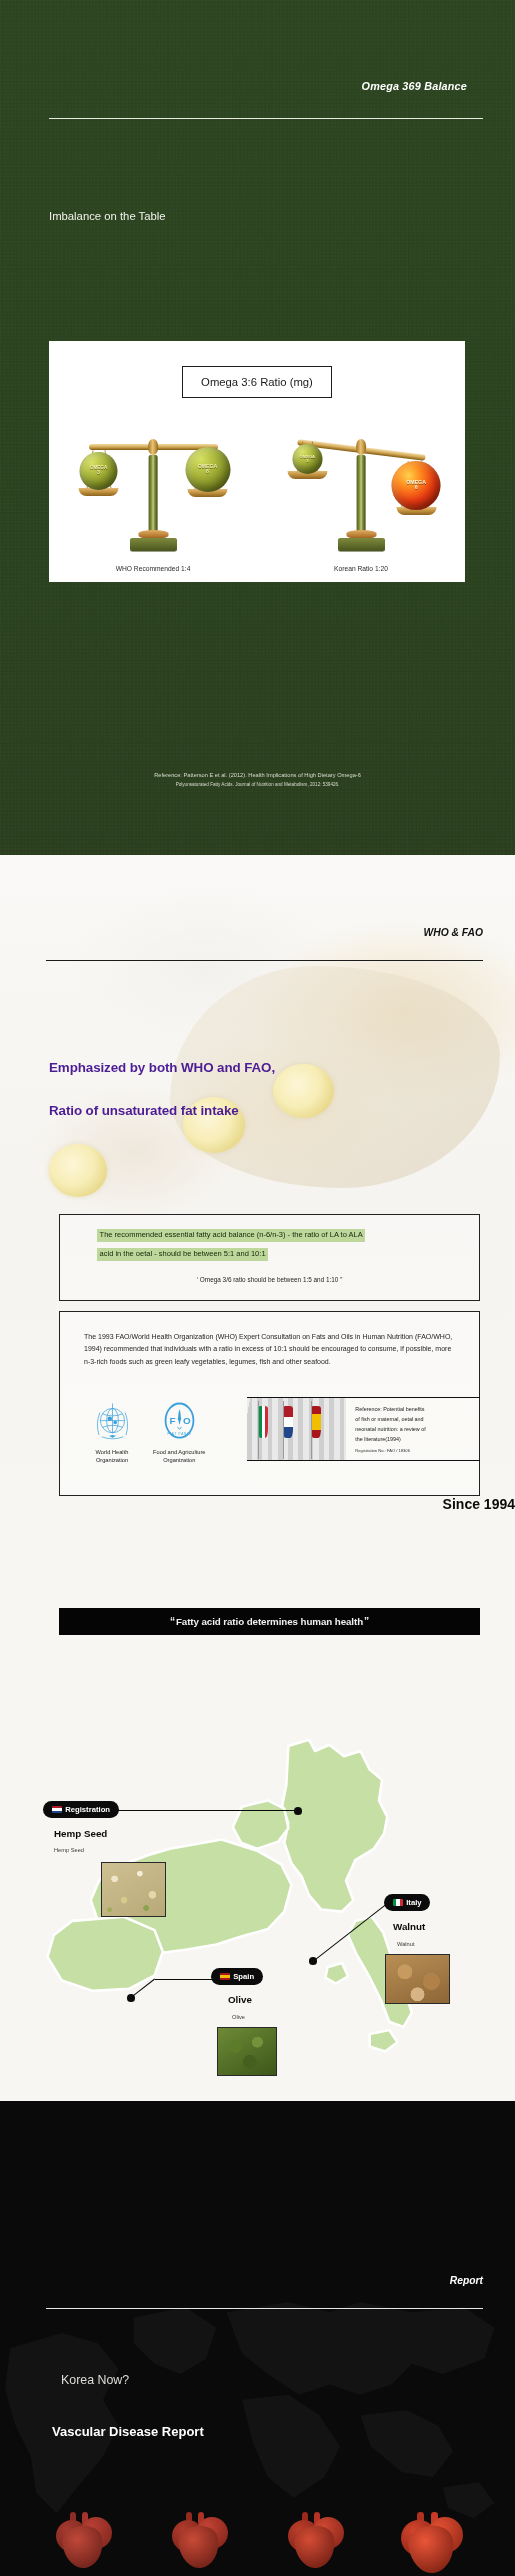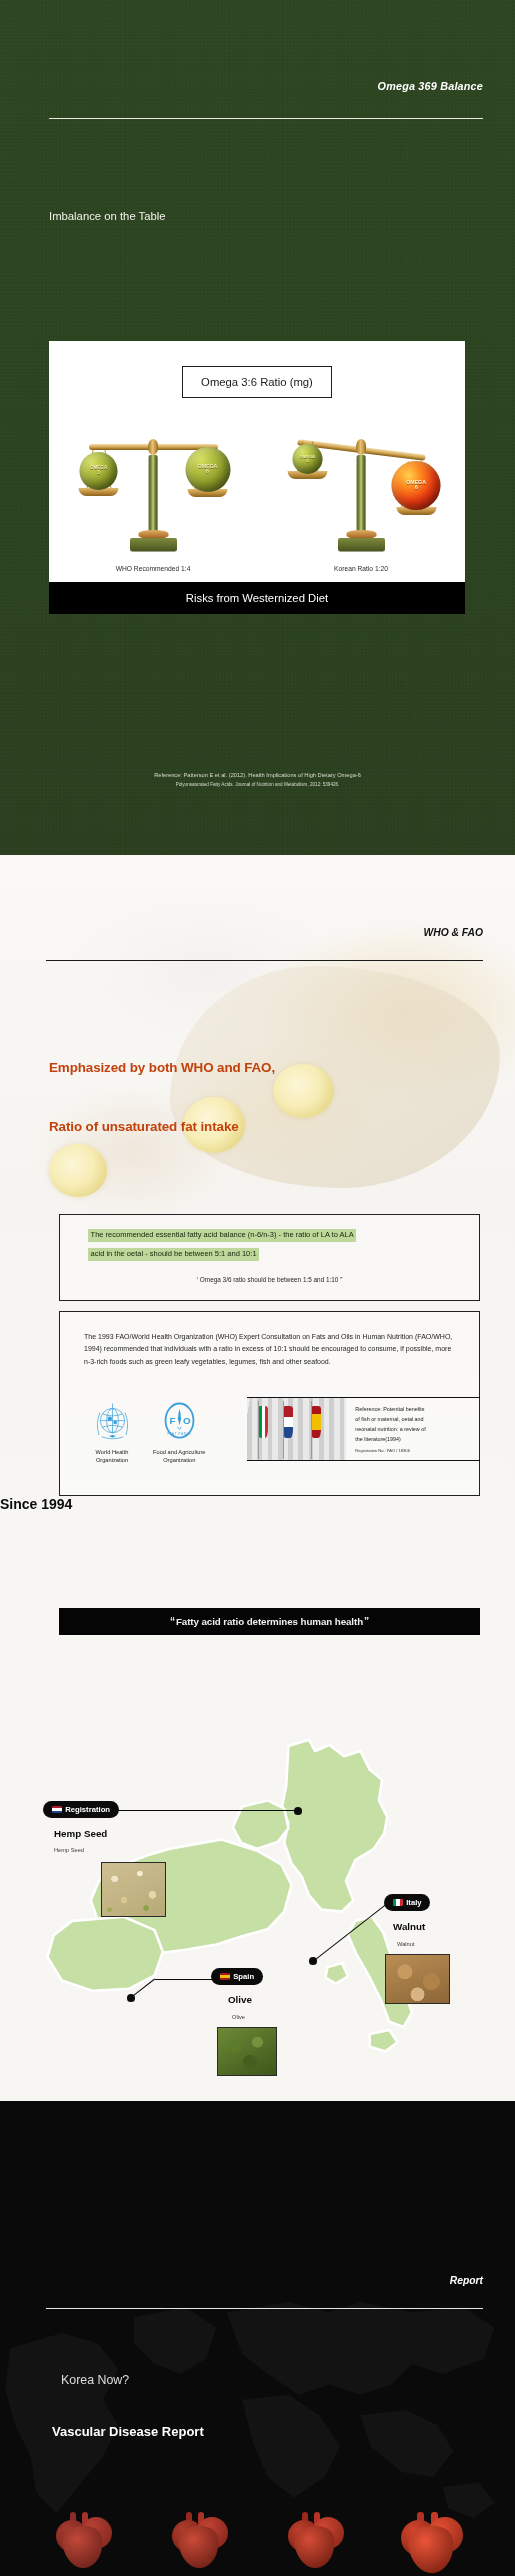--- a/index.html
+++ b/index.html
@@ -18,21 +18,21 @@
     width:515px; height:855px;
     background:#2d4420;
     background-image:
       radial-gradient(circle at 20% 30%, rgba(255,255,255,.025) 0 1px, transparent 1px),
       radial-gradient(circle at 70% 60%, rgba(0,0,0,.04) 0 1px, transparent 1px),
       linear-gradient(180deg,#2e4621 0%, #2c4420 50%, #2b401f 100%);
     background-size:3.6px 3.6px, 2.6px 2.6px, 100% 100%;
     overflow:hidden;
   }
   .hero-label{
-    position:absolute; right:32px; top:80px;
+    position:absolute; right:48px; top:80px;
     color:#fff; font-style:italic; font-weight:bold;
     font-size:10.8px; letter-spacing:0.2px;
   }
   .hero-rule{
     position:absolute; left:49px; right:32px; top:118px;
     height:0.5px; background:#e9e9e2;
   }
   .hero-kicker{
     position:absolute; left:49px; top:210px;
     color:#f2f2ec; font-size:11.3px; font-weight:400;
@@ -165,32 +165,32 @@
   .who-label{
     position:absolute; right:32px; top:72px;
     font-style:italic; font-weight:bold; font-size:10.3px; color:#111;
   }
   .who-rule{
     position:absolute; left:46px; right:32px; top:105px;
     height:0.6px; background:#1b1b1b;
   }
   .who-head{
     position:absolute; left:49px;
-    font-size:13.4px; font-weight:bold; color:#c2410c; letter-spacing:-0.1px;
+    font-size:13.4px; font-weight:bold; color:#4c1d95; letter-spacing:-0.1px;
   }
   .box-a{
     position:absolute; left:59px; top:359px; width:421px; height:87px;
     border:0.5px solid #222; background:rgba(255,255,255,.32);
   }
   .hl{
     display:inline-block;
     background:#bed79a; color:#16260c;
     font-size:7.5px; padding:1px 2.6px; line-height:1.45;
   }
-  .box-a .ln{ margin-left:8px;padding-left:20px; }
+  .box-a .ln{ margin-left:17px;padding-left:20px; }
   .box-a .ln1{ margin-top:14.4px; }
   .box-a .ln2{ margin-top:6.2px; }
   .box-a .sub{
     margin-top:14.4px; text-align:center;
     font-size:6.4px; color:#242424;
   }
   .box-b{
     position:absolute; left:59px; top:456px; width:421px; height:185px;
     border:0.5px solid #222; background:rgba(255,255,255,.42);
   }
@@ -215,21 +215,21 @@
       repeating-linear-gradient(0deg,#c9c9c9 0 5.2px,#ececec 5.2px 11.3px),
       #dcdcdc;
     position:relative; overflow:hidden;
   }
   .flagpole{ position:absolute; top:3.1px; width:1px; height:58px; background:#9a9a9a; }
   .flagbit{ position:absolute; top:8.2px; width:8.8px; height:32px; border-radius:1px 3.1px 30% 2.1px; }
   .fao-txt{ flex:1; padding:6.2px 4.1px 0 9.3px; }
   .fao-txt .r{ font-size:5.4px; color:#1c1c1c; line-height:1.85; }
   .fao-txt .reg{ font-size:4.1px; color:#333; margin-top:4.6px; }
 
-  .since-box{ position:absolute; left:0; right:0; top:641px; text-align:left; }
+  .since-box{ position:absolute; left:0; right:0; top:641px; text-align:right; }
   .since-1{ font-size:14px; font-weight:bold; color:#0b0b0b; }
   .since-2{ margin-top:29px; font-size:9.5px; font-weight:bold; color:#0b0b0b; }
   .quote-bar{
     position:absolute; left:59px; top:753px; width:421px; height:27px;
     background:#050505; color:#efefef;
     display:flex; align-items:center; justify-content:center;
     font-size:9.8px; font-weight:bold; letter-spacing:-0.1px;
   }
   .quote-bar .qm{ font-size:10.3px; margin:0 1px; }
 
@@ -402,41 +402,40 @@
             </div>
           </div>
         </div>
       </div>
 
       <div class="caption-row">
         <div class="scale-caption" style="left:25%; bottom:10.3px;">WHO Recommended 1:4</div>
         <div class="scale-caption" style="left:75%; bottom:10.3px;">Korean Ratio 1:20</div>
       </div>
 
-      <div class="risk-bar">Risks from Westernized Diet</div>
     </div>
 
     <div class="hero-ref">
       <span class="l1">Reference: Patterson E et al. (2012). Health Implications of High Dietary Omega-6</span>
       <span class="l2">Polyunsaturated Fatty Acids. Journal of Nutrition and Metabolism, 2012: 539426.</span>
     </div>
   </section>
 
   <section class="sec-who">
     <div class="who-photo"></div>
     <div class="who-fishbody" style="left:170px; top:111px; width:330px; height:222px;"></div>
     <div class="who-lemon" style="left:183px; top:242px; width:62px; height:56px;"></div>
     <div class="who-lemon" style="left:273px; top:209px; width:61px; height:54px;"></div>
     <div class="who-lemon" style="left:49px; top:289px; width:58px; height:53px;"></div>
 
     <div class="who-label">WHO &amp; FAO</div>
     <div class="who-rule"></div>
 
     <div class="who-head" style="top:205px;">Emphasized by both WHO and FAO,</div>
-    <div class="who-head" style="top:264px;">Ratio of unsaturated fat intake</div>
+    <div class="who-head" style="top:248px;">Ratio of unsaturated fat intake</div>
 
     <div class="box-a">
       <div class="ln ln1">
         <span class="hl">The recommended essential fatty acid balance (n-6/n-3) - the ratio of LA to ALA</span>
       </div>
       <div class="ln ln2">
         <span class="hl">acid in the oetal - should be between 5:1 and 10:1</span>
       </div>
       <div class="sub">‘   Omega 3/6 ratio should be between 1:5 and 1:10   ”</div>
     </div>

